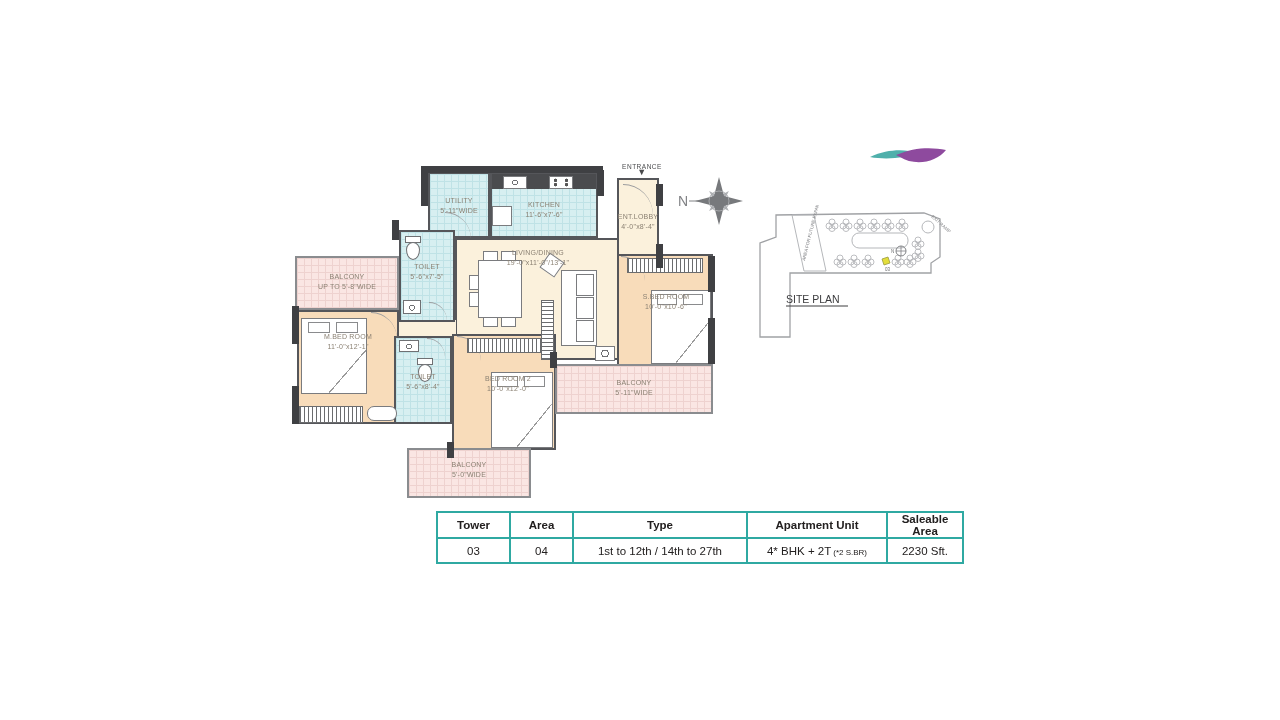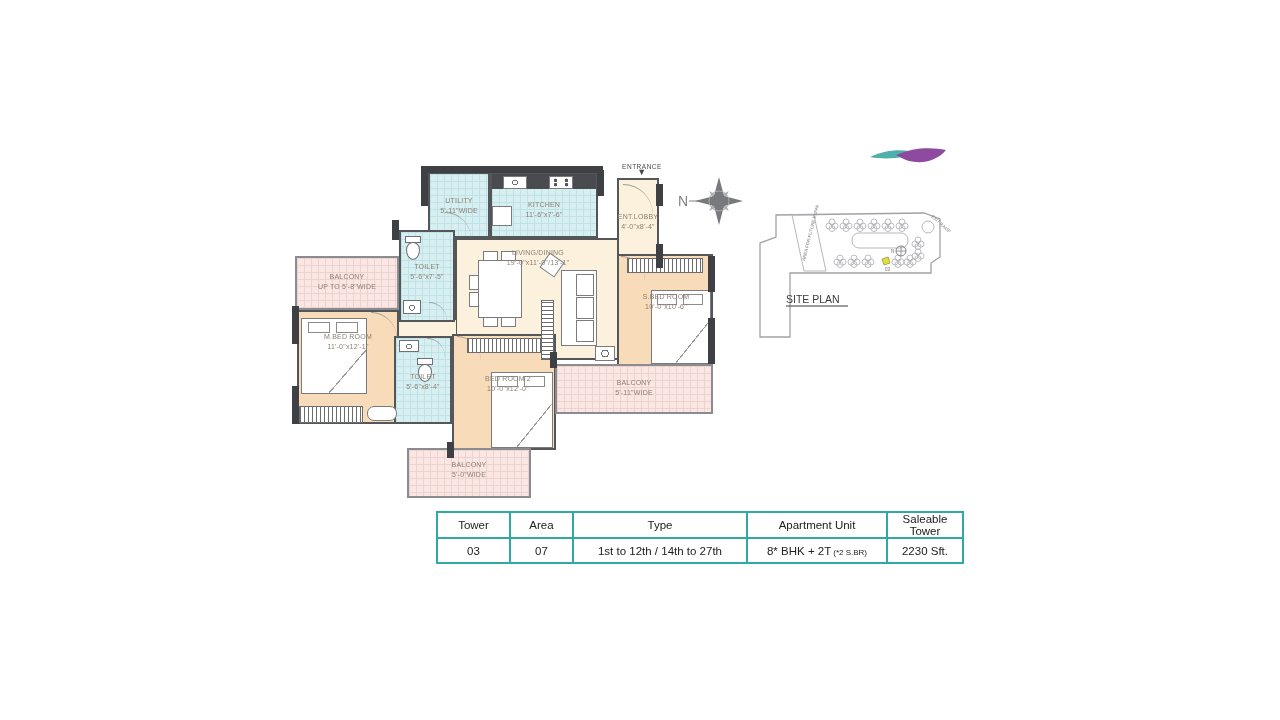--- a/index.html
+++ b/index.html
@@ -39,21 +39,21 @@
   
   .compass{position:absolute;left:672px;top:168px;}
   
   .logo{position:absolute;left:866px;top:140px;}
   
   .siteplan{position:absolute;left:748px;top:205px;}
   
   .spec{position:absolute;left:436px;top:511px;border-collapse:collapse;table-layout:fixed;
         font-family:"Liberation Sans",sans-serif;color:#232020;}
   .spec th,.spec td{border:2px solid #2fa9a2;text-align:center;padding:0;}
-  .spec th{height:20px;font-size:11.5px;font-weight:normal;border-radius:6px;}
+  .spec th{height:20px;font-size:11.5px;font-weight:bold;border-radius:6px;}
   .spec td{height:23px;font-size:11.5px;}
   .spec .note{font-size:8px;margin-left:2px;}
   .entr{position:absolute;left:607px;top:163px;width:70px;text-align:center;z-index:7;
         font-size:6.5px;color:#4a4b4d;letter-spacing:.5px;}
   .entr .tri{color:#4a4b4d;font-size:9px;line-height:5px;}
 </style>
 </head>
 <body>
 
 <div class="canvas">
@@ -281,29 +281,29 @@
         <col style="width:174px">
       <col style="width:140px">
         <col style="width:76px">
     </colgroup>
     <thead>
       <tr>
         <th>Tower</th>
         <th>Area</th>
         <th>Type</th>
         <th>Apartment Unit</th>
-        <th>Saleable Tower</th>
+        <th>Saleable Area</th>
       </tr>
     </thead>
     <tbody>
       <tr>
         <td>03</td>
-        <td>07</td>
+        <td>04</td>
         <td>1st to 12th / 14th to 27th</td>
         <td>
-          <span>8* BHK + 2T</span><span class="note">(*2 S.BR)</span>
+          <span>4* BHK + 2T</span><span class="note">(*2 S.BR)</span>
         </td>
         <td>2230 Sft.</td>
       </tr>
     </tbody>
   </table>
 
 </div>
 
 </body></html>

